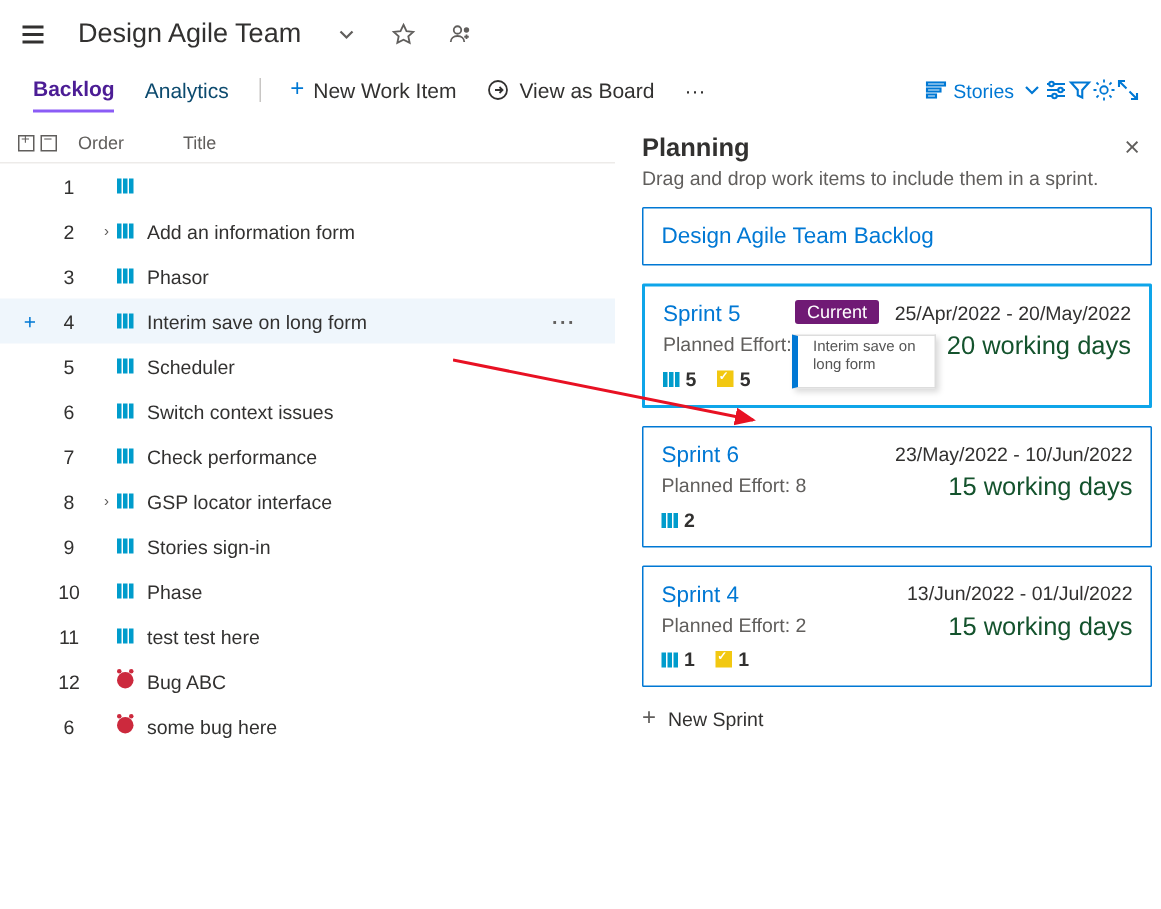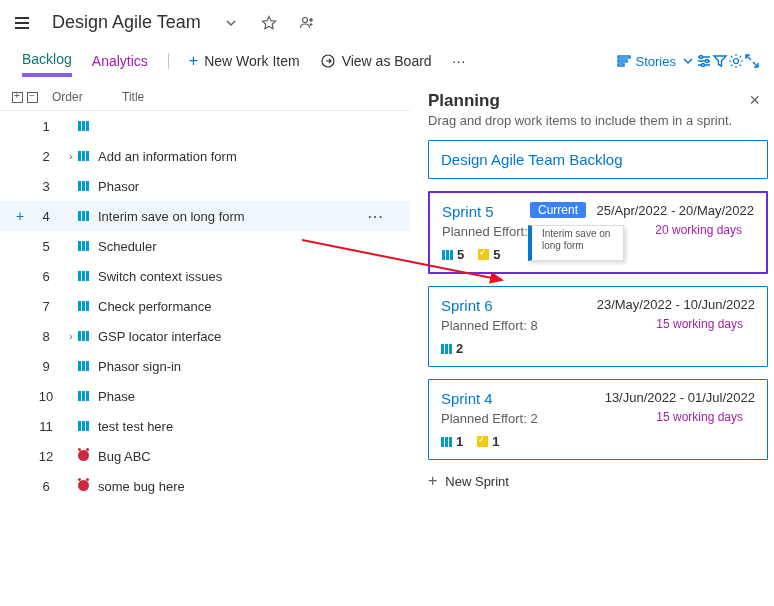--- a/index.html
+++ b/index.html
@@ -8,22 +8,22 @@
 
 .header { display: flex; align-items: center; padding: 12px 16px 8px 14px; gap: 22px; }
 .header-icon { width: 16px; height: 16px; color: #323130; }
 .header-title { font-size: 18px; font-weight: 400; color: #323130; }
 .chev { color: #605e5c; }
 .star { color: #605e5c; }
 .people { color: #605e5c; }
 
 
 .tabrow { display: flex; align-items: center; padding: 4px 0 0 22px; gap: 20px; border-bottom: 1px solid #fff; }
-.tab { font-size: 14px; padding: 6px 0; cursor: pointer; color: #a21caf; }
-.tab.active { font-weight: 400; border-bottom: 4px solid #8b5cf6; color: #0f766e; }
+.tab { font-size: 14px; padding: 6px 0; cursor: pointer; color: #0c4a6e; }
+.tab.active { font-weight: 700; border-bottom: 2px solid #8b5cf6; color: #4c1d95; }
 .tabsep { width: 1px; height: 16px; background: #c8c6c4; }
 .tabaction { display: inline-flex; align-items: center; gap: 6px; color: #323130; cursor: pointer; font-size: 14px; }
 .tabaction .plus { color: #0078d4; font-size: 16px; font-weight: 400; }
 .right-controls { margin-left: auto; display: flex; align-items: center; padding-right: 14px; }
 .stories { color: #0078d4; display: inline-flex; align-items: center; gap: 4px; }
 
 
 .main { display: flex; height: calc(100% - 88px); }
 .left { width: 410px; padding-top: 8px; }
 .right { flex: 1; padding: 12px 6px 0 18px; position: relative; }
@@ -58,27 +58,27 @@
 .task-ico { width: 11px; height: 11px; background:#f2c811; display:inline-block; position:relative; }
 .task-ico::after{content:'✓'; position:absolute; font-size:8px; color:#fff; left:1px; top:-1px;}
 
 
 .plan-head { display: flex; align-items: center; justify-content: space-between; padding-right: 8px;}
 .plan-head h2 { font-size: 17px; font-weight: 700; }
 .plan-sub { color: #605e5c; font-size: 13px; margin: 2px 0 12px 0; }
 .card { border: 1px solid #0078d4; border-radius: 1px; padding: 10px 12px; margin-bottom: 12px; position: relative; }
 .card.backlog .card-title { color: #0078d4; font-size: 15px; }
 .card-title { color: #0078d4; font-size: 15px; }
-.card.current { border: 2px solid #6d28d9; }
+.card.current { border: 2px solid #0ea5e9; }
 .card-dates { position: absolute; right: 12px; top: 10px; font-size: 13px; color: #323130; }
-.card-days { position: absolute; right: 24px; top: 30px; font-size: 12px; color: #a21caf; }
+.card-days { position: absolute; right: 12px; top: 30px; font-size: 17px; color: #14532d; }
 .card-effort { color: #605e5c; font-size: 13px; margin-top: 4px; }
 .card-counts { margin-top: 8px; display: flex; gap: 14px; align-items: center; }
 .card-counts .cnt { display: inline-flex; align-items: center; gap: 4px; font-weight: 600; font-size: 13px; }
-.badge-current { background: #3b82f6; color: #fff; font-size: 12px; padding: 1px 8px; border-radius: 2px; position: absolute; left: 100px; top: 9px; }
+.badge-current { background: #701a75; color: #fff; font-size: 12px; padding: 1px 8px; border-radius: 2px; position: absolute; left: 100px; top: 9px; }
 .drag-ghost { position: absolute; left: 98px; top: 32px; width: 96px; background: #fff; border: 1px solid #ddd; box-shadow: 2px 2px 4px rgba(0,0,0,.15); font-size: 10px; color: #555; padding: 2px 4px 8px 10px; border-left: 4px solid #0078d4; line-height: 1.2; }
 .new-sprint { display: flex; align-items: center; gap: 8px; color: #323130; margin-top: 4px; cursor: pointer; }
 .new-sprint .plus { color: #605e5c; font-size: 16px; }
 
 
 .arrow { position:absolute; left: 302px; top: 222px; pointer-events:none; }
 
 
 .ic { width: 16px; height: 16px; display: inline-block; }
 .ic-blue { color: #0078d4; }
@@ -263,21 +263,21 @@
         </div>
         <div class="row">
           <span class="addbtn">+</span>
           <span class="order">9</span>
           <span class="expander"></span>
           <span class="wi-icon"><span class="us-ico">
               <i></i>
               <i></i>
               <i></i>
             </span></span>
-          <span class="wi-title">Phasor sign-in</span>
+          <span class="wi-title">Stories sign-in</span>
         </div>
         <div class="row">
           <span class="addbtn">+</span>
           <span class="order">10</span>
           <span class="expander"></span>
           <span class="wi-icon"><span class="us-ico">
               <i></i>
               <i></i>
               <i></i>
             </span></span>

